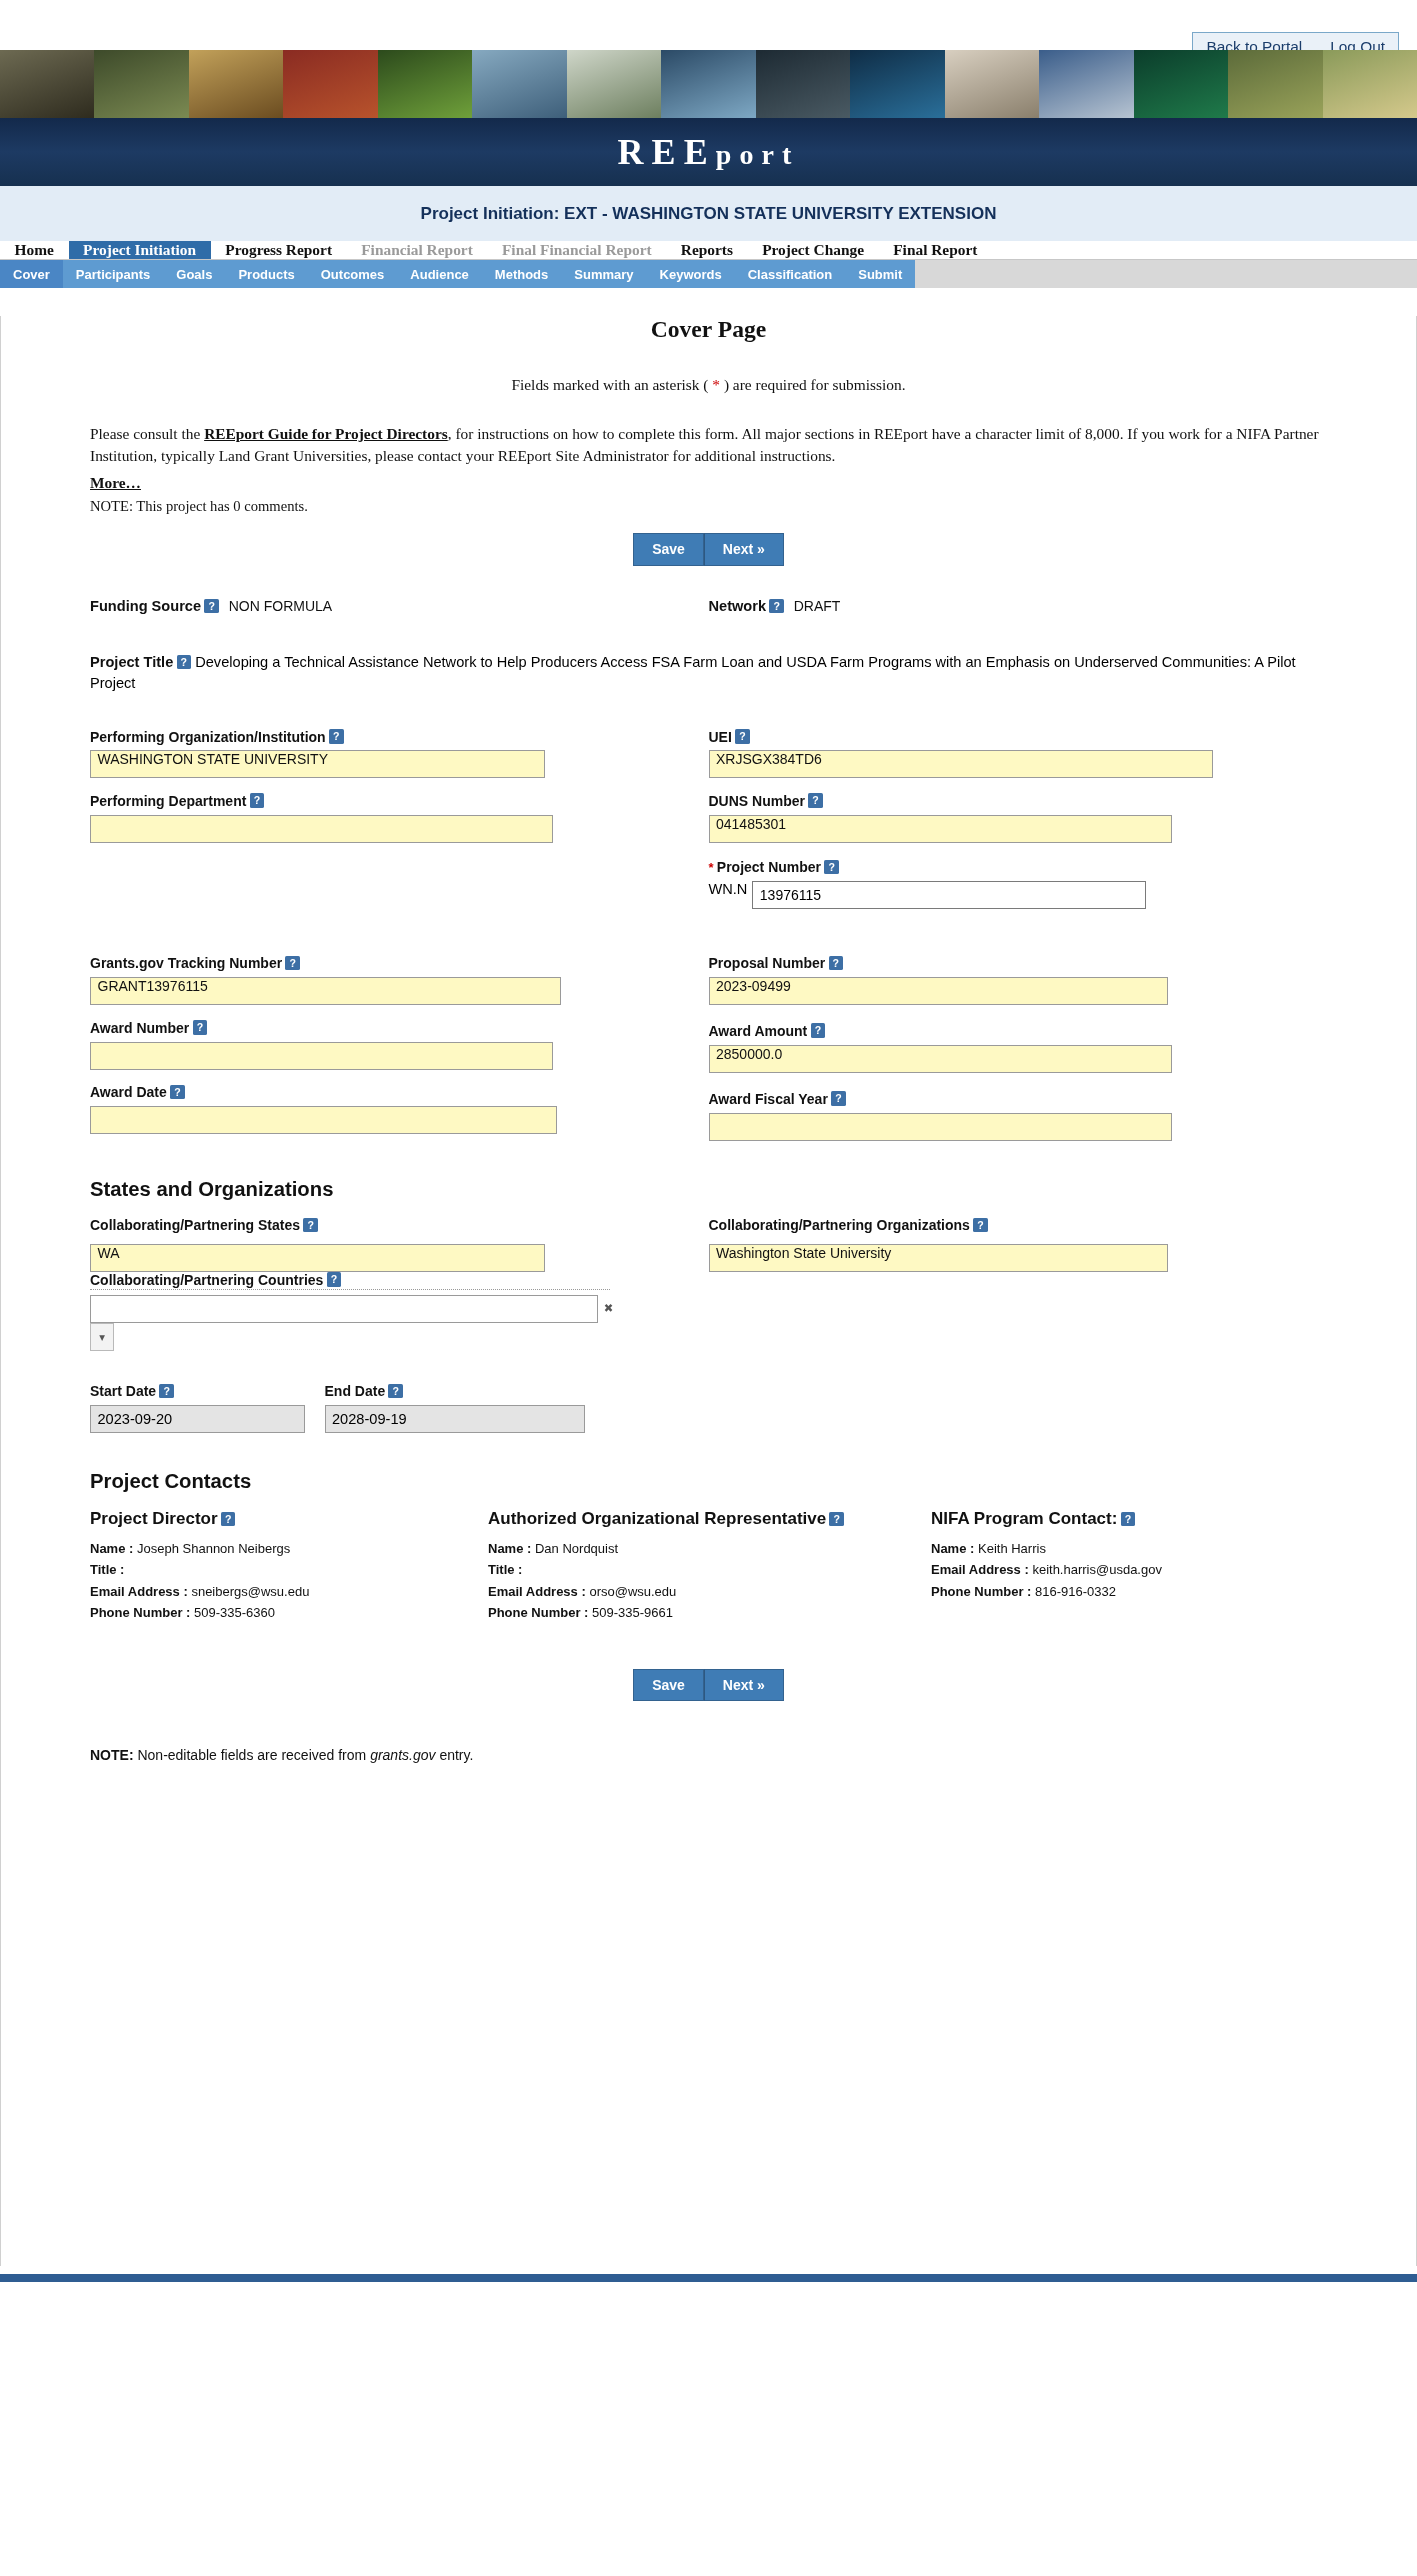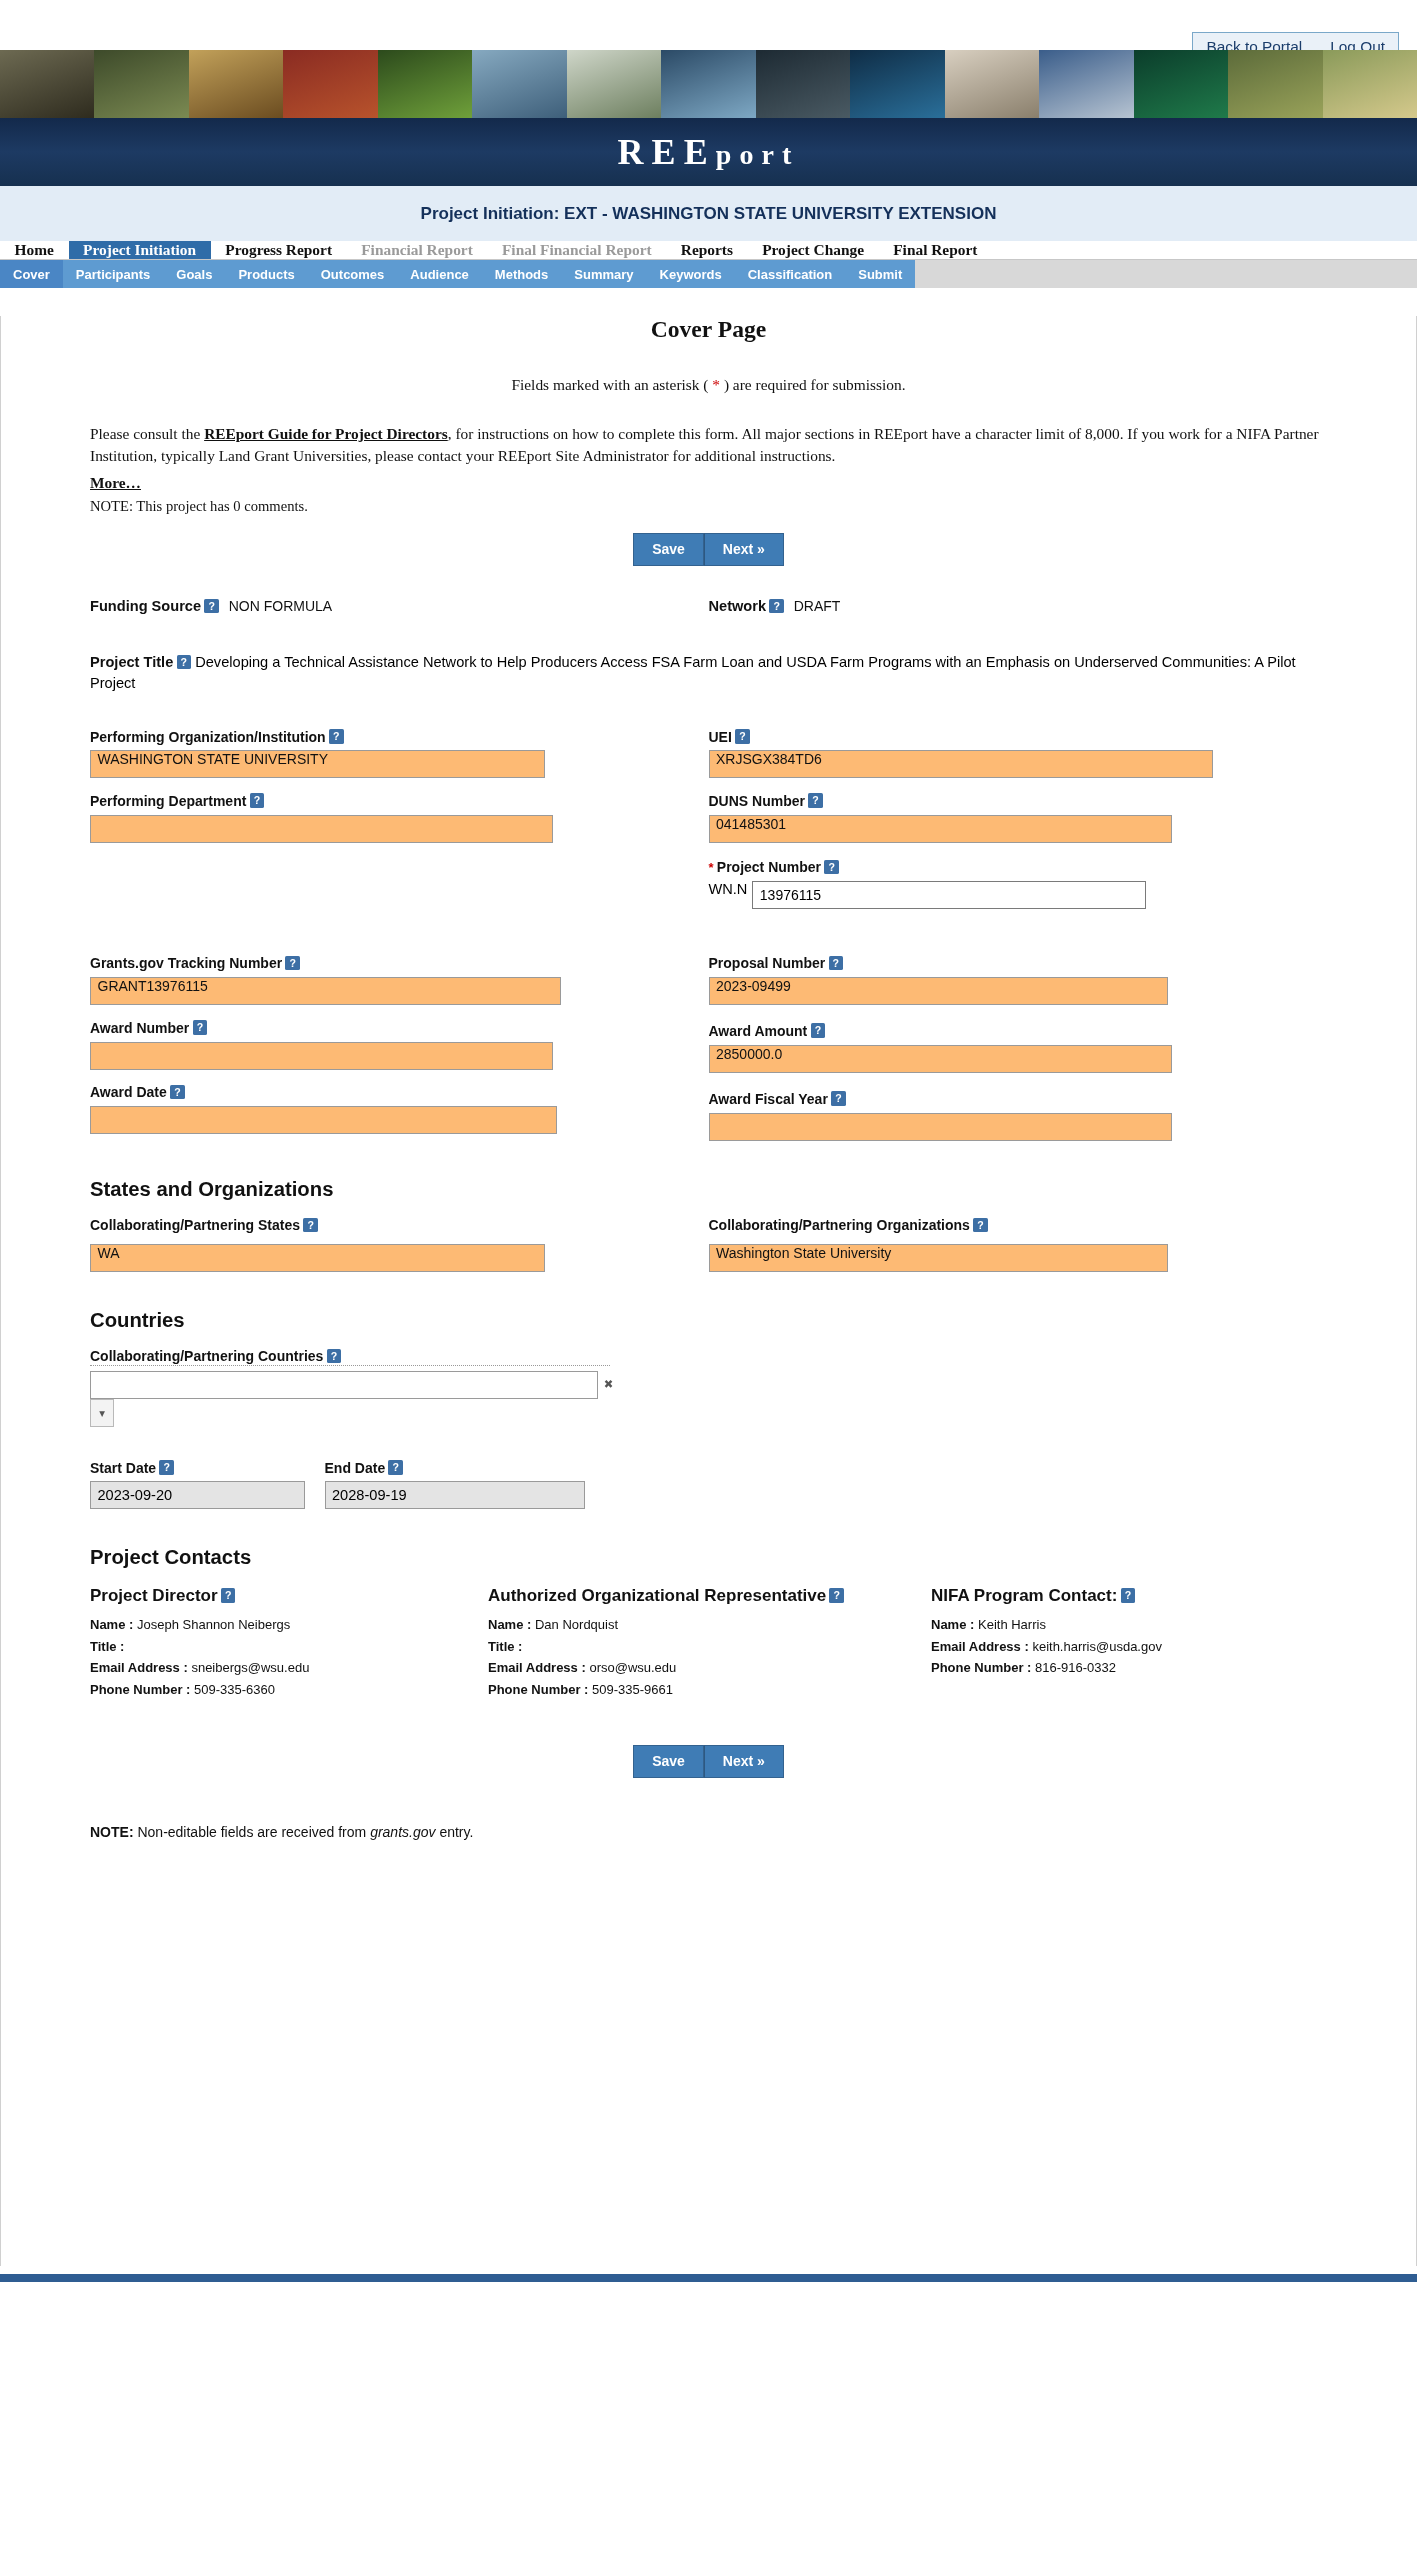--- a/index.html
+++ b/index.html
@@ -143,21 +143,21 @@
     font-family:"Liberation Sans", sans-serif; font-weight:700;
     border-radius:1.6px; vertical-align: 1.6px; margin-left:3.3px; cursor:pointer;
   }
   .val {
     font-family:"Liberation Sans", sans-serif;
     font-size:14px; color:#111; margin-left:6.5px;
   }
   .field {
     display:block; width:100%;
     height: 28px; border:0.8px solid #9a9a9a;
-    background:#fdba74; color:#111;
+    background:#fef9c3; color:#111;
     font-family:"Liberation Sans", sans-serif; font-size:14px;
     padding: 0 6.5px; margin-top: 4.9px;
   }
   .field.empty { }
   select.field { background:#ffffff; height:29px; }
 
   .title-line {
     margin-top: 37px; font-size:14.6px; line-height:1.45;
     font-family:"Liberation Sans", sans-serif;
   }
@@ -398,21 +398,20 @@
           <div class="field" style="width:455px; margin-top:9.8px;">WA</div>
         </div>
         <div class="col">
           <div><span class="lbl">Collaborating/Partnering Organizations</span><span class="help">?</span></div>
           <div class="field" style="width:459px; margin-top:9.8px;">Washington State University</div>
         </div>
       </div>
     </div>
 
     <div class="sec">
-      <div class="h2">Countries</div>
       <div>
         <span class="lbl">Collaborating/Partnering Countries</span><span class="help">?</span>
       </div>
       <div class="dotted"></div>
       <div class="countries-box">
         <span class="inp"></span><span class="clear">✖</span><span class="caret">▾</span>
       </div>
 
       <div class="date-row">
         <div class="date-col">

